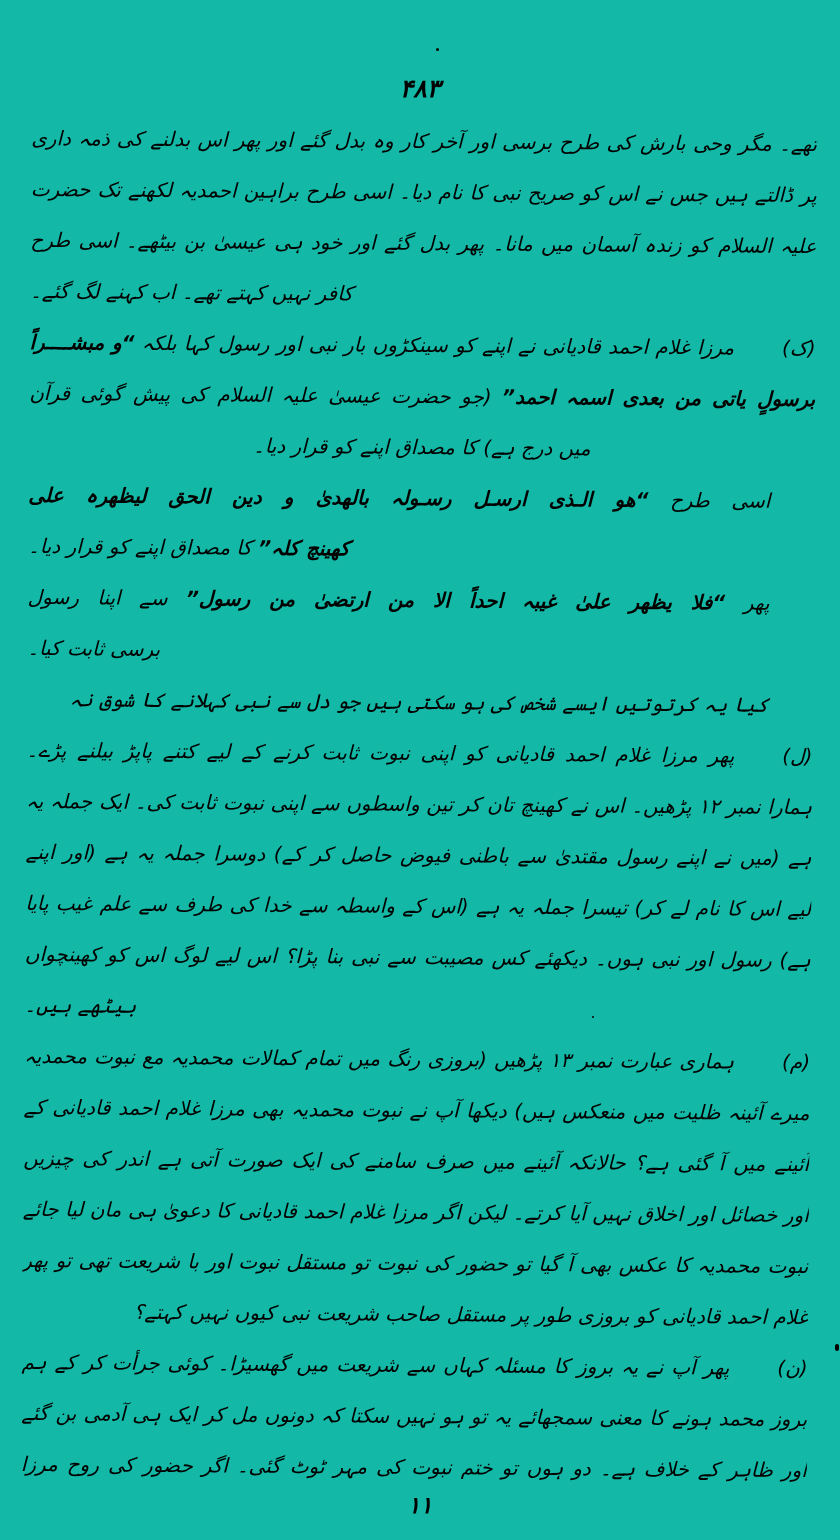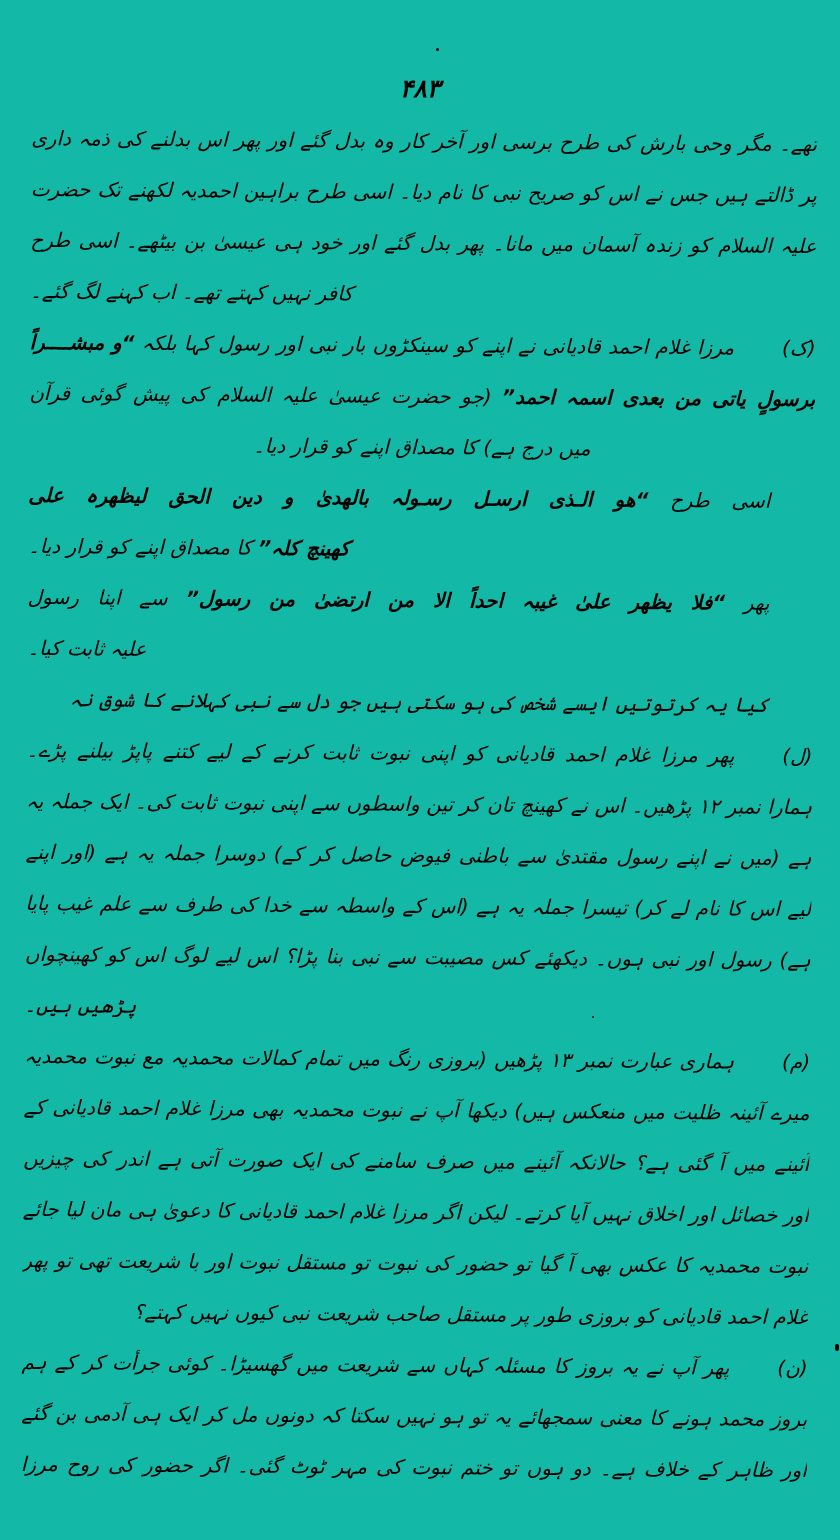--- a/index.html
+++ b/index.html
@@ -62,32 +62,33 @@
       <div class="line justify"><span>تھے۔ مگر وحی بارش کی طرح برسی اور آخر کار وہ بدل گئے اور پھر اس بدلنے کی ذمہ داری خدا</span></div>
       <div class="line justify"><span>پر ڈالتے ہیں جس نے اس کو صریح نبی کا نام دیا۔ اسی طرح براہین احمدیہ لکھنے تک حضرت عیسیٰ</span></div>
       <div class="line justify"><span>علیہ السلام کو زندہ آسمان میں مانا۔ پھر بدل گئے اور خود ہی عیسیٰ بن بیٹھے۔ اسی طرح مسلمانوں کو</span></div>
       <div class="line end"><span>کافر نہیں کہتے تھے۔ اب کہنے لگ گئے۔</span></div>
       <div class="line justify"><span class="marker">(ک)</span><span class="marker-gap"></span><span>مرزا غلام احمد قادیانی نے اپنے کو سینکڑوں بار نبی اور رسول کہا بلکہ </span><span class="quote">“و مبشــــراً</span></div>
       <div class="line justify"><span class="quote">برسولٍ یاتی من بعدی اسمہ احمد”</span><span> (جو حضرت عیسیٰ علیہ السلام کی پیش گوئی قرآن</span></div>
       <div class="line center"><span>میں درج ہے) کا مصداق اپنے کو قرار دیا۔</span></div>
       <div class="line justify indent"><span>اسی طرح </span><span class="quote">“ھو الـذی ارسـل رسـولہ بالھدیٰ و دین الحق لیظھرہ علی</span></div>
       <div class="line end"><span class="quote">کھینچ کلہ”</span><span> کا مصداق اپنے کو قرار دیا۔</span></div>
       <div class="line justify indent"><span>پھر </span><span class="quote">“فلا یظھر علیٰ غیبہ احداً الا من ارتضیٰ من رسول”</span><span> سے اپنا رسول</span></div>
-      <div class="line end"><span>علیہ ثابت کیا۔</span></div>
+      <div class="line end"><span>برسی ثابت کیا۔</span></div>
       <div class="line start indent"><span>کیا یہ کرتوتیں ایسے شخص کی ہو سکتی ہیں جو دل سے نبی کہلانے کا شوق نہ رکھتا ہو؟</span></div>
       <div class="line justify"><span class="marker">(ل)</span><span class="marker-gap"></span><span>پھر مرزا غلام احمد قادیانی کو اپنی نبوت ثابت کرنے کے لیے کتنے پاپڑ بیلنے پڑے۔</span></div>
       <div class="line justify"><span>ہمارا نمبر ۱۲ پڑھیں۔ اس نے کھینچ تان کر تین واسطوں سے اپنی نبوت ثابت کی۔ ایک جملہ یہ</span></div>
       <div class="line justify"><span>ہے (میں نے اپنے رسول مقتدیٰ سے باطنی فیوض حاصل کر کے) دوسرا جملہ یہ ہے (اور اپنے</span></div>
       <div class="line justify"><span>لیے اس کا نام لے کر) تیسرا جملہ یہ ہے (اس کے واسطہ سے خدا کی طرف سے علم غیب پایا</span></div>
       <div class="line justify"><span>ہے) رسول اور نبی ہوں۔ دیکھئے کس مصیبت سے نبی بنا پڑا؟ اس لیے لوگ اس کو کھینچواں نبی</span></div>
-      <div class="line end"><span>پڑھیں ہیں۔</span></div>
+      <div class="line end"><span>بیٹھے ہیں۔</span></div>
       <div class="line justify"><span class="marker">(م)</span><span class="marker-gap"></span><span>ہماری عبارت نمبر ۱۳ پڑھیں (بروزی رنگ میں تمام کمالات محمدیہ مع نبوت محمدیہ کے</span></div>
       <div class="line justify"><span>میرے آئینہ ظلیت میں منعکس ہیں) دیکھا آپ نے نبوت محمدیہ بھی مرزا غلام احمد قادیانی کے</span></div>
       <div class="line justify"><span>آئینے میں آ گئی ہے؟ حالانکہ آئینے میں صرف سامنے کی ایک صورت آتی ہے اندر کی چیزیں</span></div>
       <div class="line justify"><span>اور خصائل اور اخلاق نہیں آیا کرتے۔ لیکن اگر مرزا غلام احمد قادیانی کا دعویٰ ہی مان لیا جائے کہ</span></div>
       <div class="line justify"><span>نبوت محمدیہ کا عکس بھی آ گیا تو حضور کی نبوت تو مستقل نبوت اور با شریعت تھی تو پھر آپ مرزا</span></div>
       <div class="line start"><span>غلام احمد قادیانی کو بروزی طور پر مستقل صاحب شریعت نبی کیوں نہیں کہتے؟</span></div>
       <div class="line justify"><span class="marker">(ن)</span><span class="marker-gap"></span><span>پھر آپ نے یہ بروز کا مسئلہ کہاں سے شریعت میں گھسیڑا۔ کوئی جرأت کر کے ہم کو</span></div>
       <div class="line justify"><span>بروز محمد ہونے کا معنی سمجھائے یہ تو ہو نہیں سکتا کہ دونوں مل کر ایک ہی آدمی بن گئے یہ تو بکواس</span></div>
       <div class="line justify"><span>اور ظاہر کے خلاف ہے۔ دو ہوں تو ختم نبوت کی مہر ٹوٹ گئی۔ اگر حضور کی روح مرزا قادیانی</span></div>
     </div>
 
+  <div class="footer-mark">۱۱</div>
 </div>
 
 </body></html>

